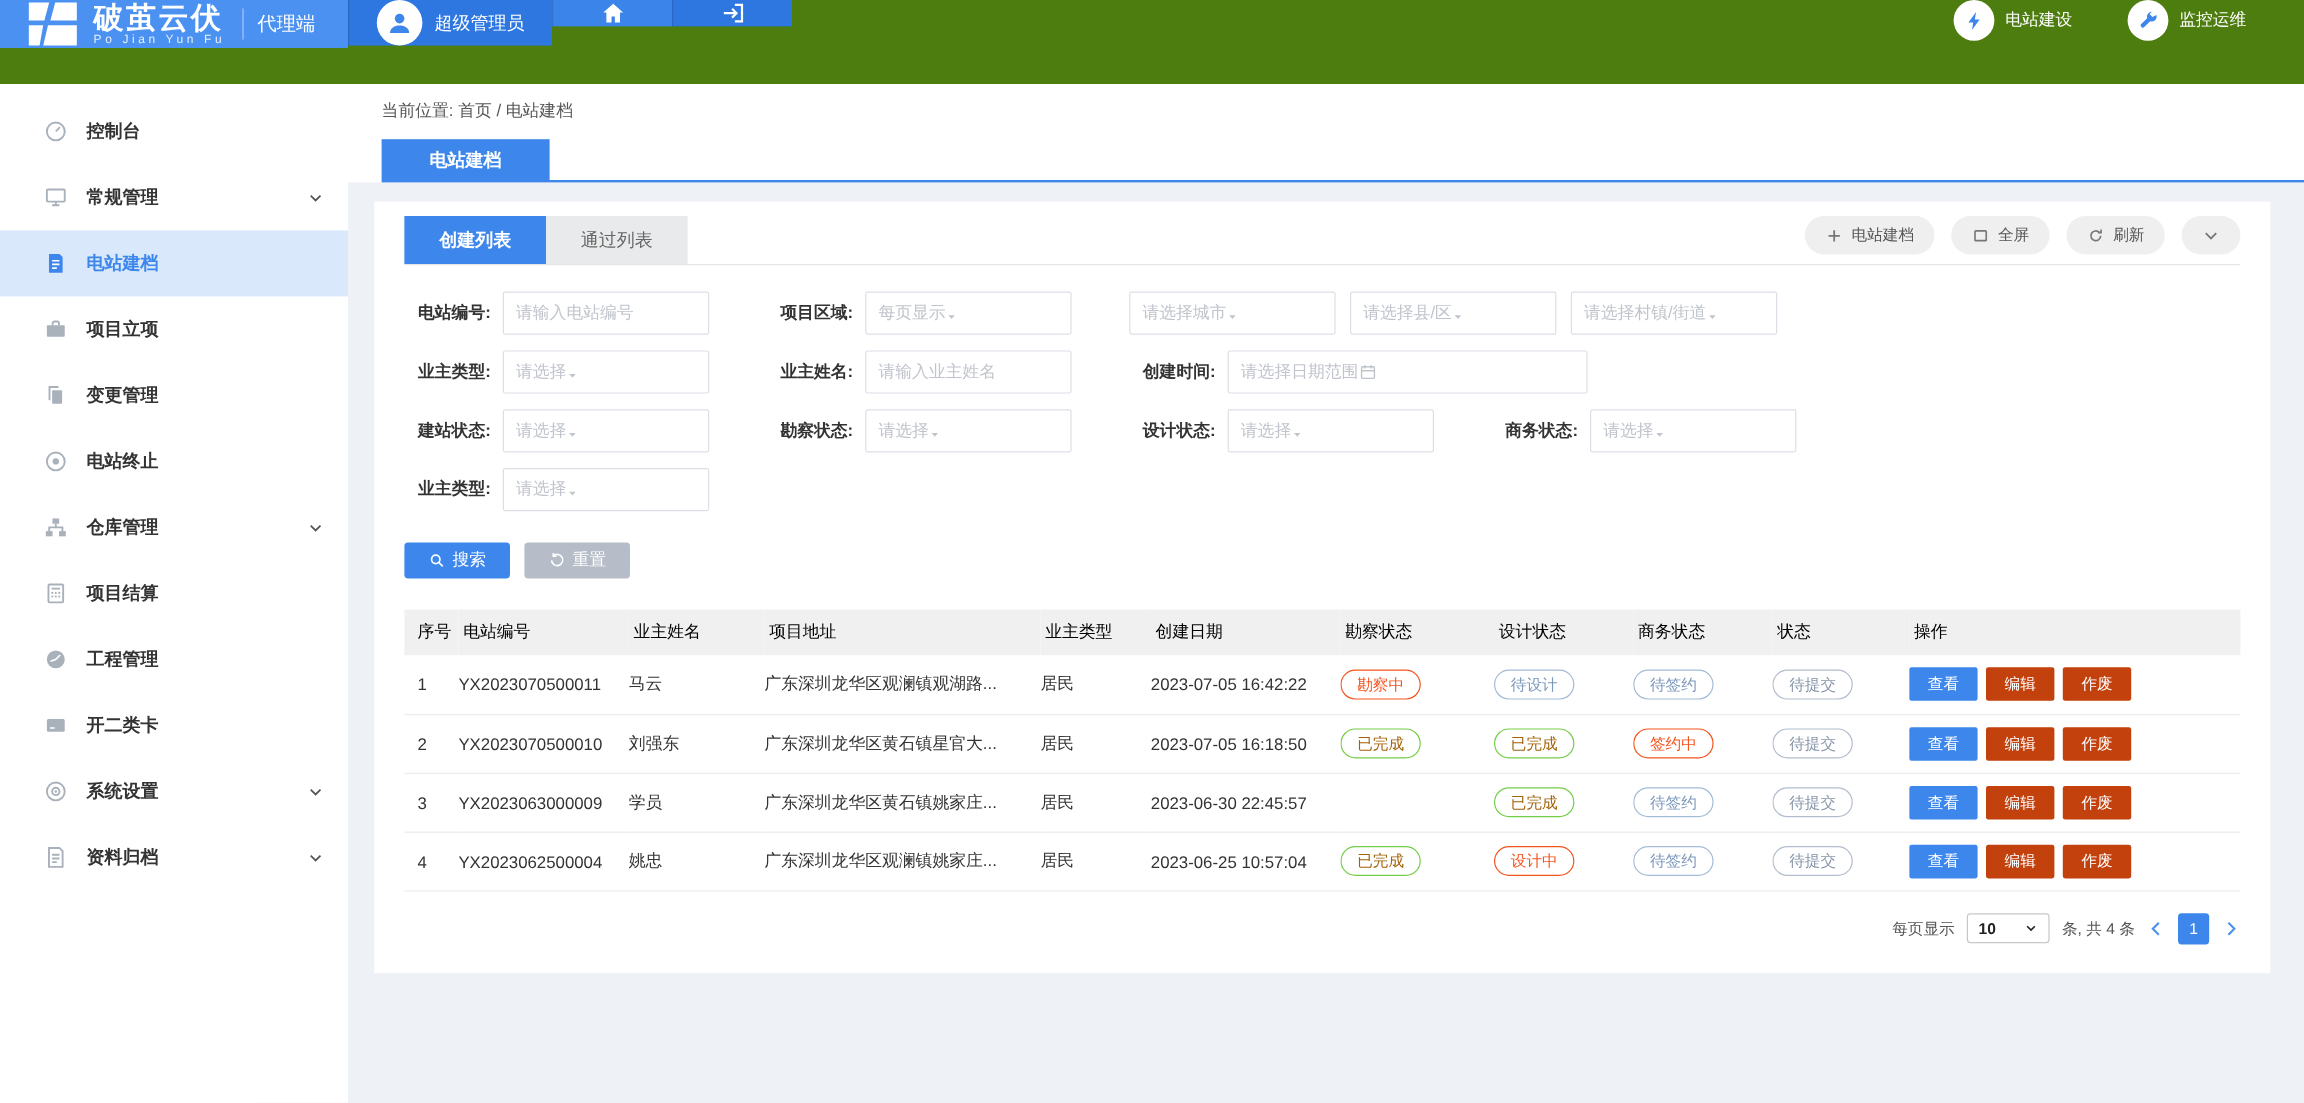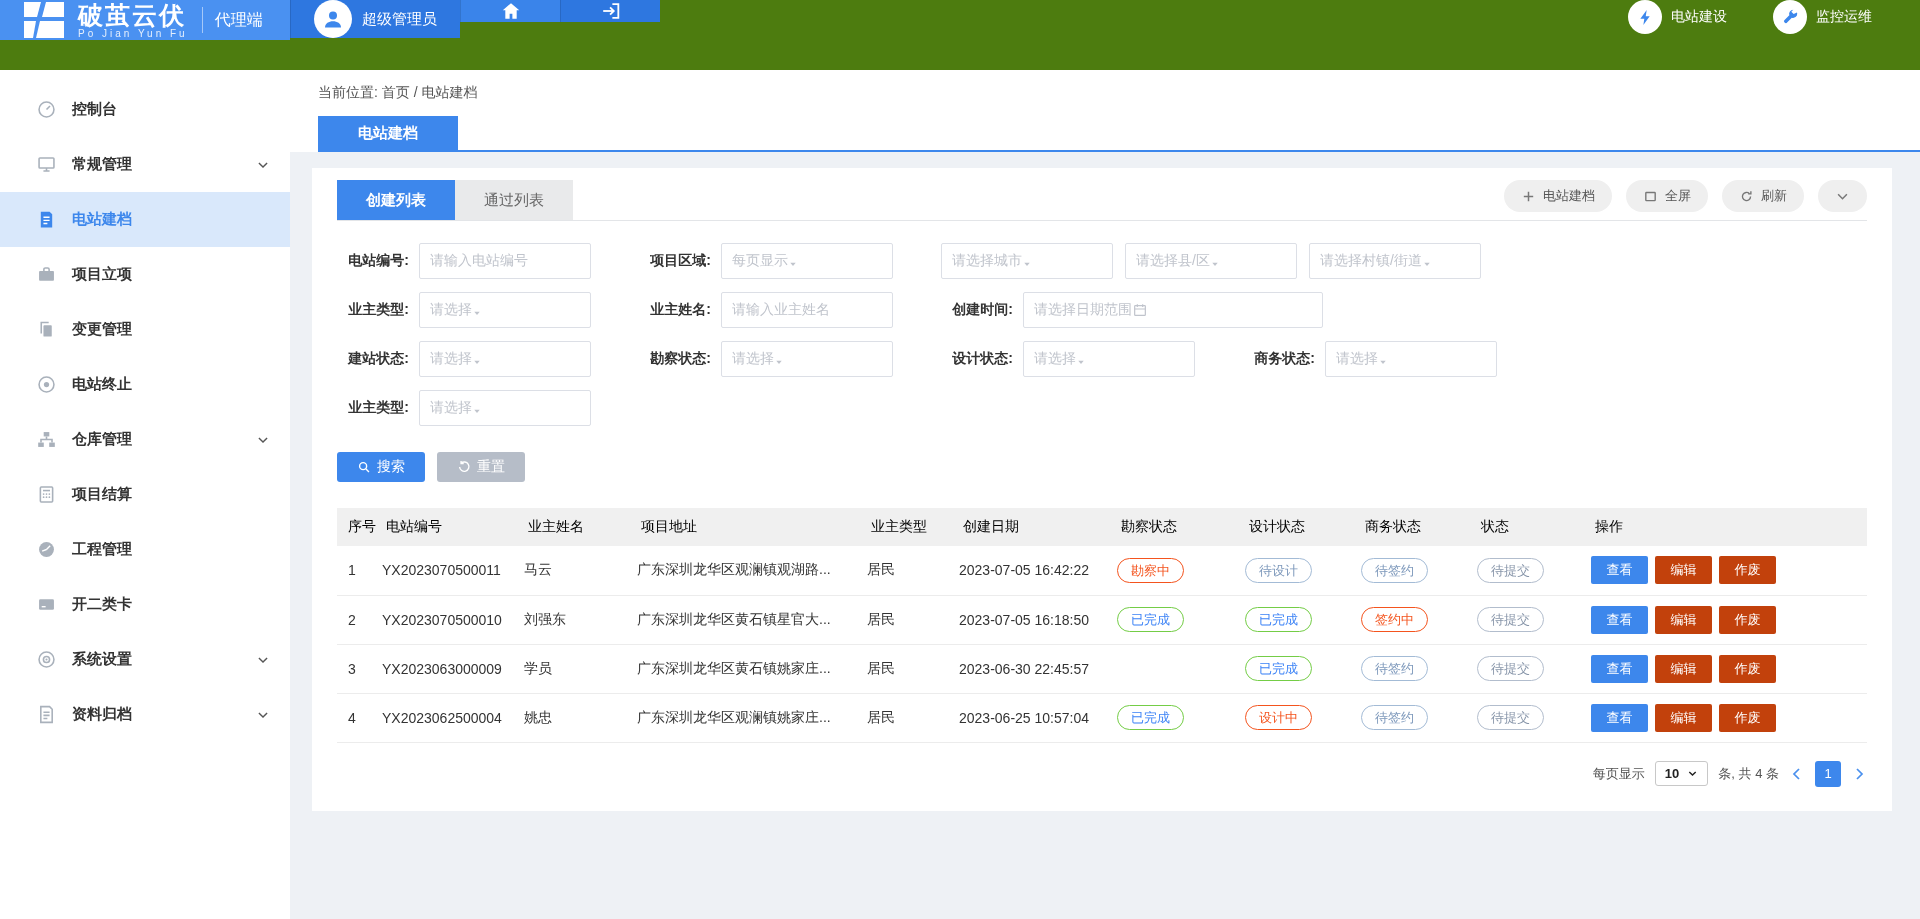--- a/index.html
+++ b/index.html
@@ -71,30 +71,30 @@
   .btn-search{background:#3d87ec}
   .btn-reset{background:#b6bdc8}
 
   
   table{width:100%;border-collapse:collapse;margin-top:26px;table-layout:fixed}
   th{background:#f0f0f0;height:38px;font-size:14px;color:#000000;font-weight:normal;text-align:left;padding:4px}
   td{height:49px;font-size:14px;color:#333;border-bottom:1px solid #ececec;padding:0;white-space:nowrap;overflow:hidden}
   th.c-no,td.c-no{padding-left:11px}
   .badge{display:inline-block;border:1px solid;border-radius:14px;padding:3px 13px;font-size:13px;line-height:17px}
   .badge.active{color:#f4541e;border-color:#f4541e}
-  .badge.done{color:#3b82f6;border-color:#74cd46}
+  .badge.done{color:#a16207;border-color:#74cd46}
   .badge.wait{color:#7d98bb;border-color:#a3bbd6}
   .badge.wait2{color:#8795a9;border-color:#b2bdcd}
   .act-btn{display:inline-block;width:57px;height:28px;line-height:28px;text-align:center;color:#fff;font-size:13px;border-radius:2px;margin-right:7px;cursor:pointer}
   .act-btn.blue{background:#3d87ec}
   .act-btn.indigo{background:#c2410c}
 
   
   .pagination{display:flex;justify-content:flex-end;align-items:center;gap:10px;margin-top:18px;font-size:13px;color:#555}
-  .psize{display:flex;align-items:center;gap:8px;border:1px solid #c8c8c8;border-radius:3px;padding:4px 9px;color:#222;font-weight:bold;cursor:pointer}
+  .psize{display:flex;align-items:center;gap:24px;border:1px solid #c8c8c8;border-radius:3px;padding:4px 9px;color:#222;font-weight:bold;cursor:pointer}
   .psize svg{width:11px;height:11px;color:#222}
   .pg-arrow{width:16px;height:16px;color:#4a90ee;cursor:pointer}
   .pg-cur{width:26px;height:26px;background:#3d87ec;color:#fff;display:flex;align-items:center;justify-content:center;border-radius:3px;font-size:13px;cursor:pointer}
 </style>
 </head>
 <body>
 
 <div class="app">
 
   <div class="header">

